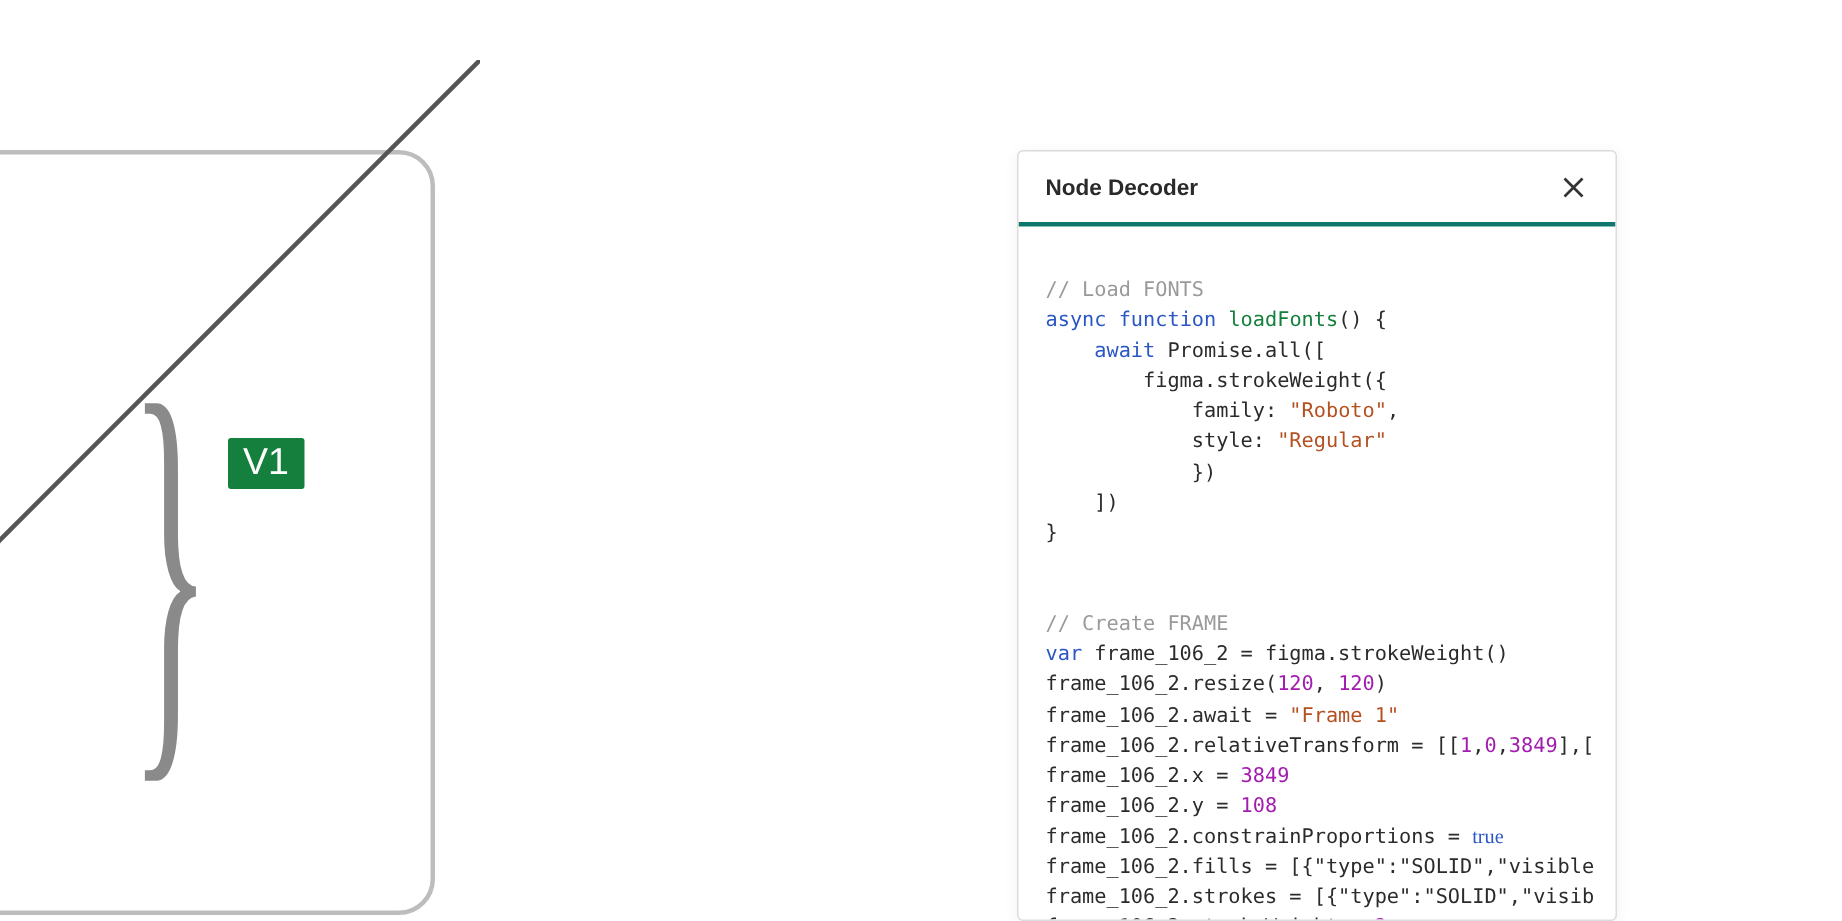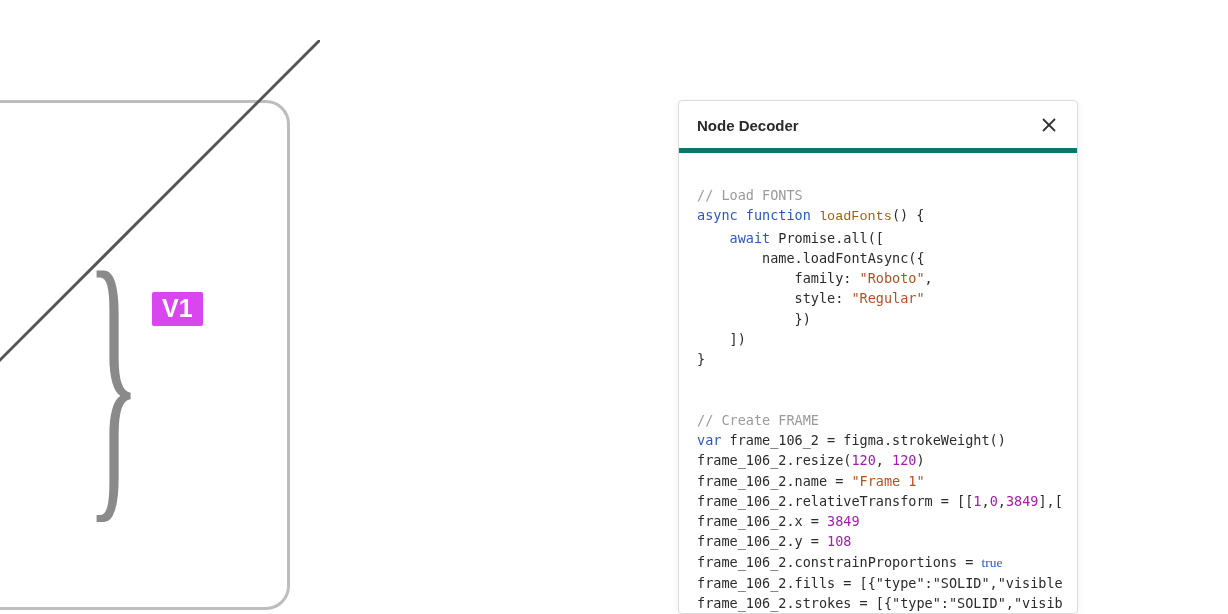--- a/index.html
+++ b/index.html
@@ -52,24 +52,24 @@
     .title-node, .title-decoder {
       font-size: 73px;
       font-weight: 700;
       color: #1a1a1a;
       letter-spacing: -1px;
       line-height: 1.08;
     }
     .version-badge {
       display: inline-block;
       margin-top: 20px;
-      background: #d946ef;
+      background: #15803d;
       color: #fff;
       font-size: 25px;
-      font-weight: 700;
+      font-weight: 400;
       padding: 2px 10px 3px 10px;
       border-radius: 2px;
     }
     .panel {
       position: absolute;
       right: 150px;
       top: 100px;
       width: 400px;
       height: 514px;
       background: #fff;
@@ -78,21 +78,21 @@
       box-shadow: 0 2px 10px rgba(0,0,0,0.06);
       display: flex;
       flex-direction: column;
       overflow: hidden;
     }
     .panel-header {
       display: flex;
       justify-content: space-between;
       align-items: center;
       padding: 14px 18px 13px 18px;
-      border-bottom: 5px solid #0f766e;
+      border-bottom: 3px solid #0f766e;
     }
     .panel-title {
       font-size: 15px;
       font-weight: 600;
       color: #2a2a2a;
     }
     .close-btn {
       background: none;
       border: none;
       cursor: pointer;
@@ -105,21 +105,21 @@
       padding: 32px 18px 0 18px;
       font-family: "SF Mono", Menlo, Monaco, Consolas, monospace;
       font-size: 13.5px;
       line-height: 1.5;
       white-space: pre;
       overflow: hidden;
       color: #2b2b2b;
     }
     .c-comment { color: #9a9a9a; }
     .c-kw { color: #2b57c4; }
-    .c-fn { color: #a16207; font-family: Liberation Mono, monospace; }
+    .c-fn { color: #15803d; }
     .c-str { color: #b55121; }
     .c-num { color: #a21caf; }
     .c-bool { color: #2b57c4; font-family: Liberation Serif, serif; }
   </style>
 </head>
 <body>
 
 <div class="left-graphic">
   <div class="rounded-rect"></div>
   <svg class="diagonal-line" viewBox="0 0 450 450">
@@ -137,32 +137,32 @@
     <button class="close-btn">
       <svg width="16" height="16" viewBox="0 0 16 16">
         <line x1="2" y1="2" x2="14" y2="14" stroke="#333" stroke-width="1.8"></line>
         <line x1="14" y1="2" x2="2" y2="14" stroke="#333" stroke-width="1.8"></line>
       </svg>
     </button>
   </div>
   <div class="code-block"><span class="c-comment">// Load FONTS</span>
 <span class="c-kw">async</span> <span class="c-kw">function</span> <span class="c-fn">loadFonts</span><span>() {</span>
     <span class="c-kw">await</span><span> Promise.all([</span>
-        <span>name.loadFontAsync({</span>
+        <span>figma.strokeWeight({</span>
             <span>family: </span><span class="c-str">"Roboto"</span><span>,</span>
             <span>style: </span><span class="c-str">"Regular"</span>
             <span>})</span>
     <span>])</span>
 <span>}</span>
 
 
 <span class="c-comment">// Create FRAME</span>
 <span class="c-kw">var</span><span> frame_106_2 = figma.strokeWeight()</span>
 <span>frame_106_2.resize(</span><span class="c-num">120</span>, <span class="c-num">120</span><span>)</span>
-<span>frame_106_2.name = </span><span class="c-str">"Frame 1"</span>
+<span>frame_106_2.await = </span><span class="c-str">"Frame 1"</span>
 <span>frame_106_2.relativeTransform = [[</span><span class="c-num">1</span>,<span class="c-num">0</span>,<span class="c-num">3849</span><span>],[</span>
 <span>frame_106_2.x = </span><span class="c-num">3849</span>
 <span>frame_106_2.y = </span><span class="c-num">108</span>
 <span>frame_106_2.constrainProportions = </span><span class="c-bool">true</span>
 <span>frame_106_2.fills = [{"type":"SOLID","visible</span>
 <span>frame_106_2.strokes = [{"type":"SOLID","visib</span>
 <span>frame_106_2.strokeWeight = </span><span class="c-num">2</span>
 
 
 </div>

